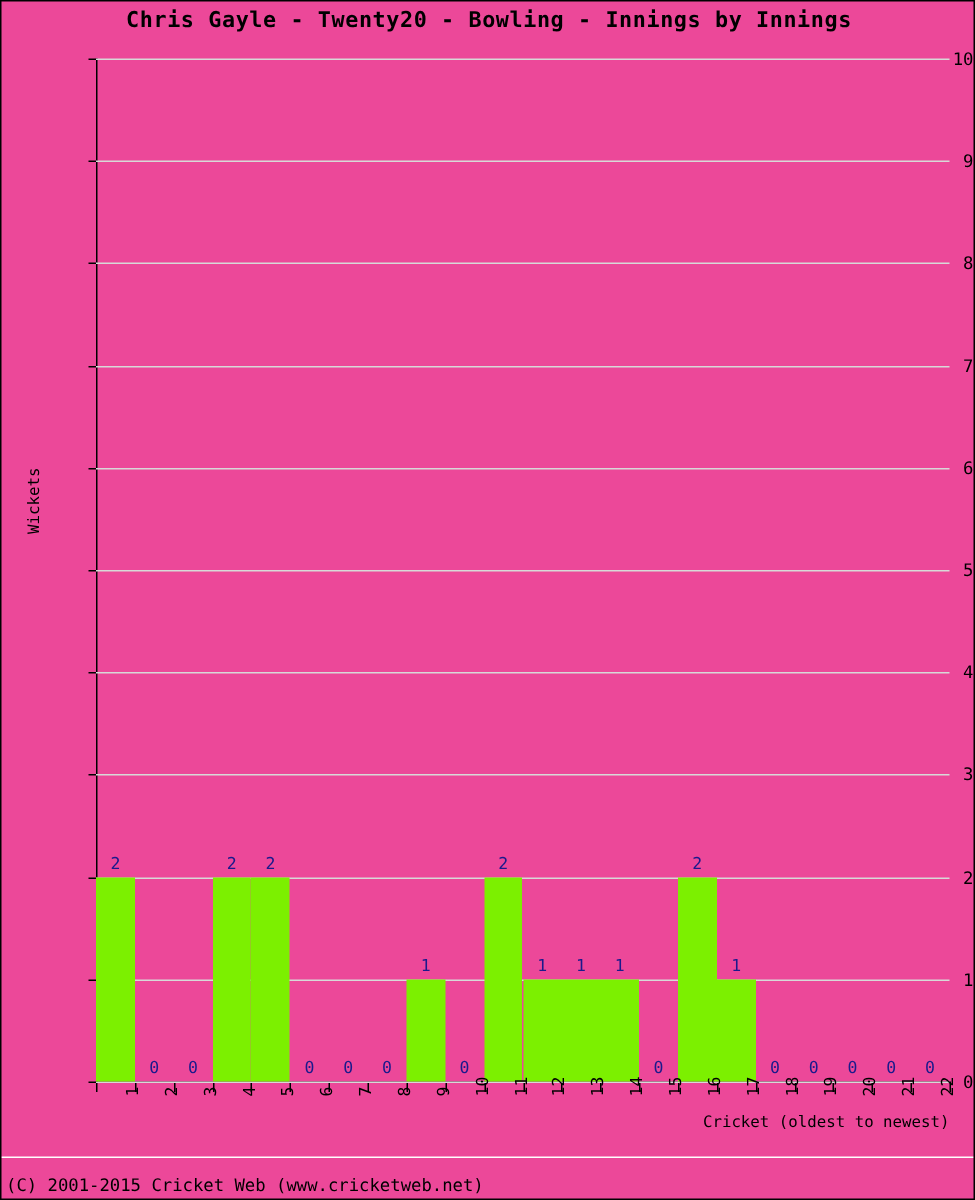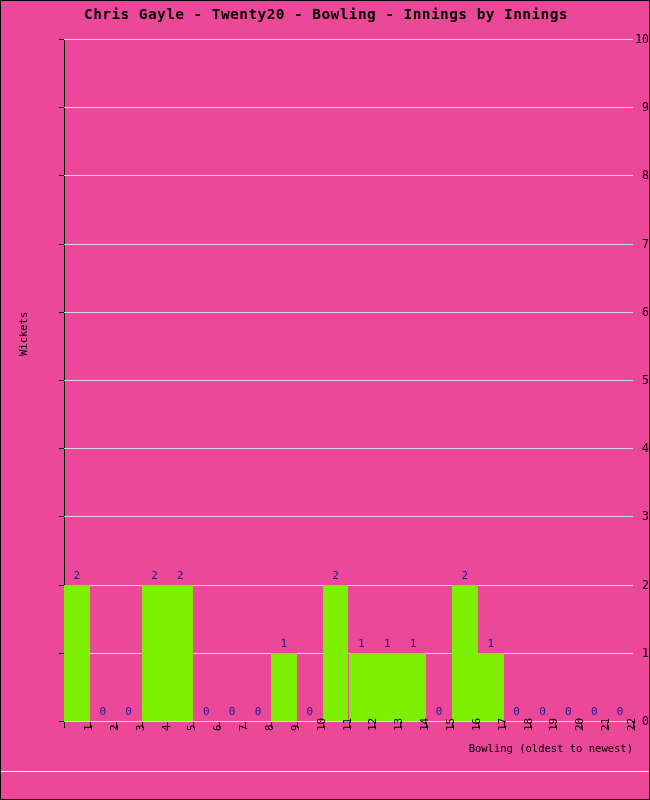--- a/index.html
+++ b/index.html
@@ -273,17 +273,18 @@
       <div class="bar-value" style="left: 425.091px; width: 25.8636px; top: 704px; color: rgb(26, 26, 140);">0</div>
       <div class="bar-value" style="left: 450.955px; width: 25.8636px; top: 567.6px; color: rgb(26, 26, 140);">2</div>
       <div class="bar-value" style="left: 476.818px; width: 25.8636px; top: 635.8px; color: rgb(26, 26, 140);">1</div>
       <div class="bar-value" style="left: 502.682px; width: 25.8636px; top: 704px; color: rgb(26, 26, 140);">0</div>
       <div class="bar-value" style="left: 528.545px; width: 25.8636px; top: 704px; color: rgb(26, 26, 140);">0</div>
       <div class="bar-value" style="left: 554.409px; width: 25.8636px; top: 704px; color: rgb(26, 26, 140);">0</div>
       <div class="bar-value" style="left: 580.273px; width: 25.8636px; top: 704px; color: rgb(26, 26, 140);">0</div>
       <div class="bar-value" style="left: 606.136px; width: 25.8636px; top: 704px; color: rgb(26, 26, 140);">0</div>
     </div>
 
-  <div id="x-axis-title">Bowling (oldest to newest)</div>
+  <div id="x-axis-title">Cricket (oldest to newest)</div>
 
   <div id="footer-rule"></div>
+  <div id="footer-text">(C) 2001-2015 Cricket Web (www.cricketweb.net)</div>
 
 </div>
 
 </body></html>

